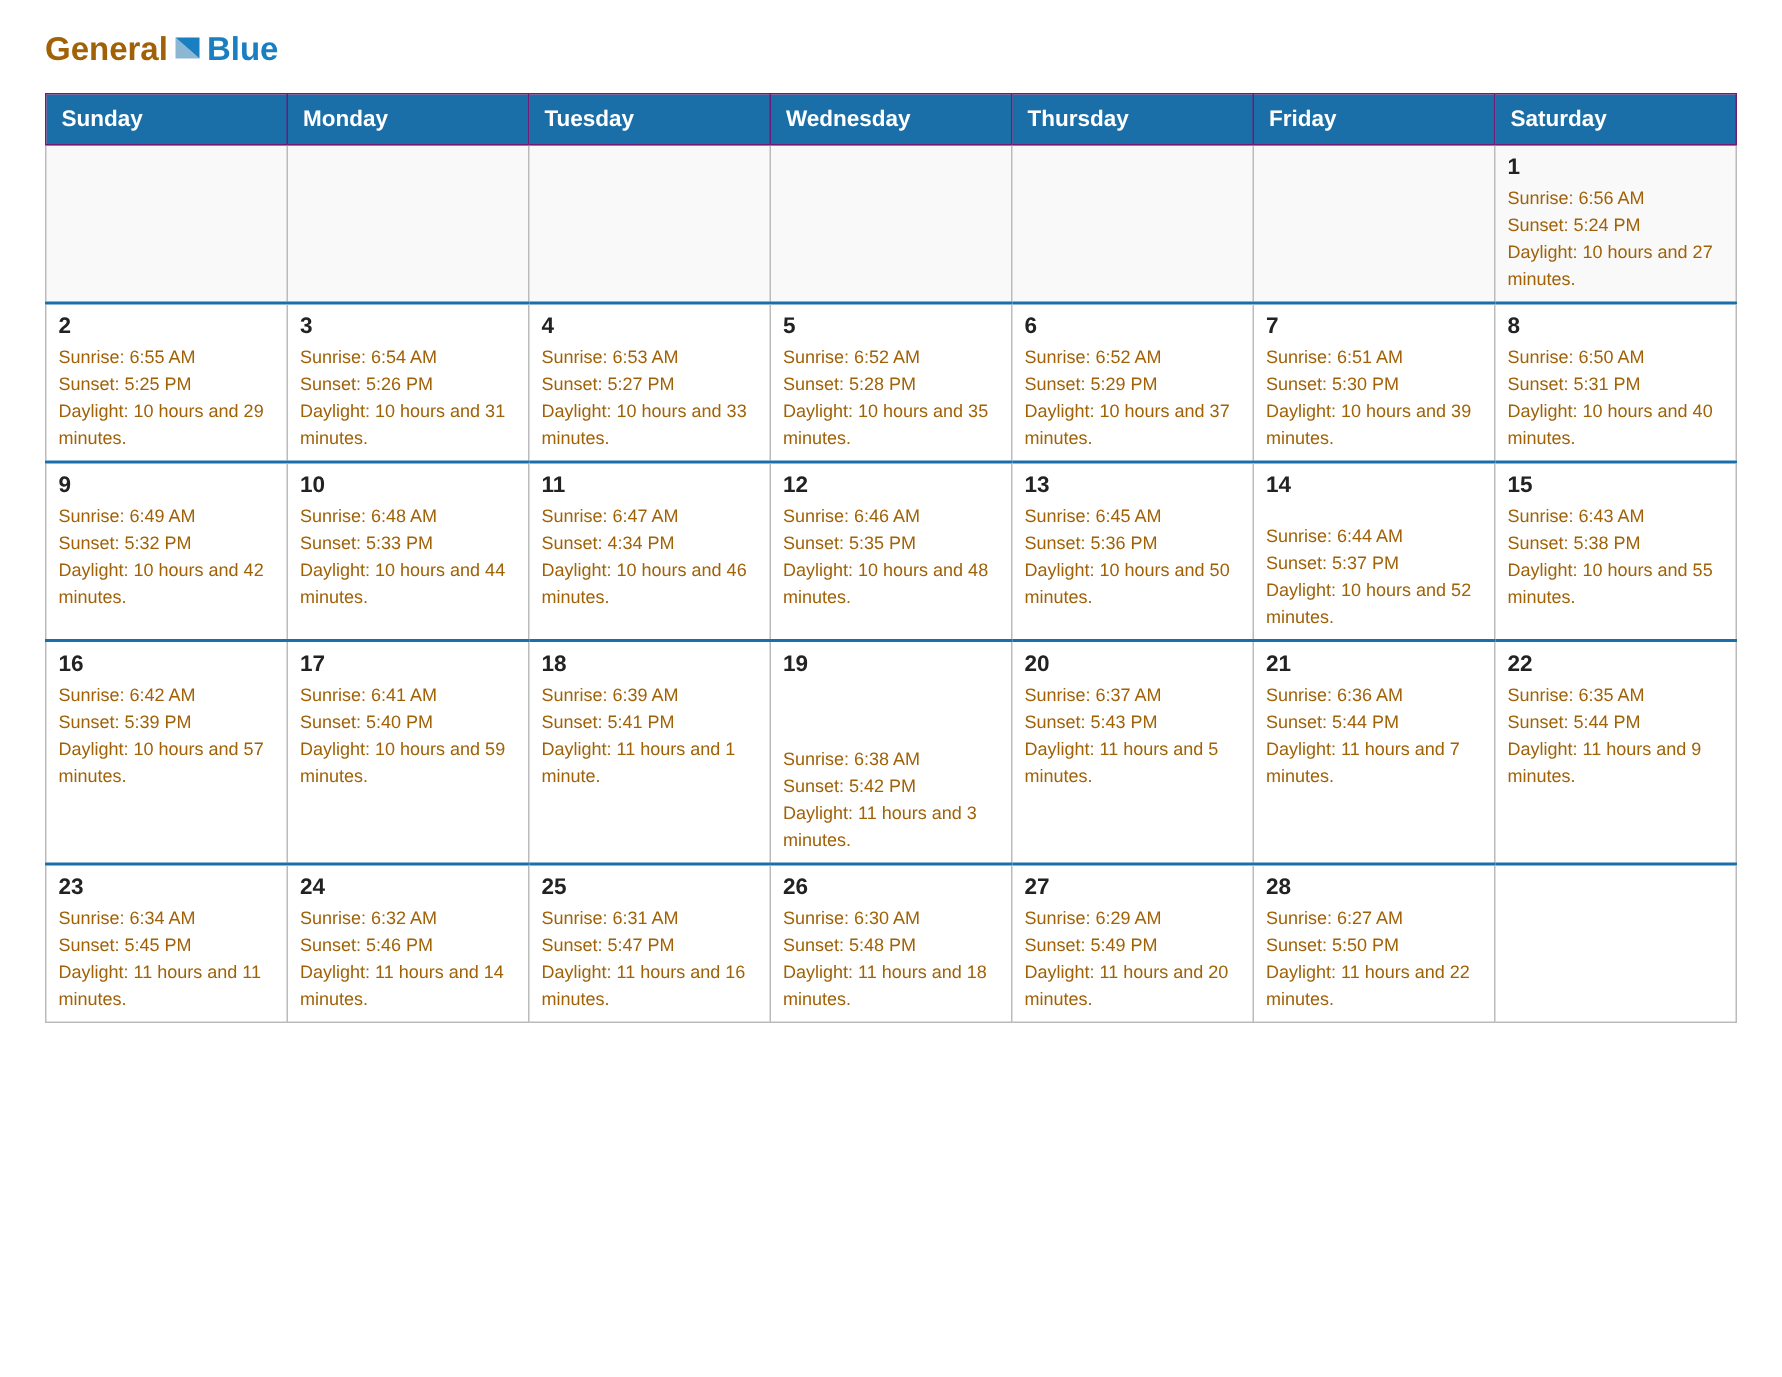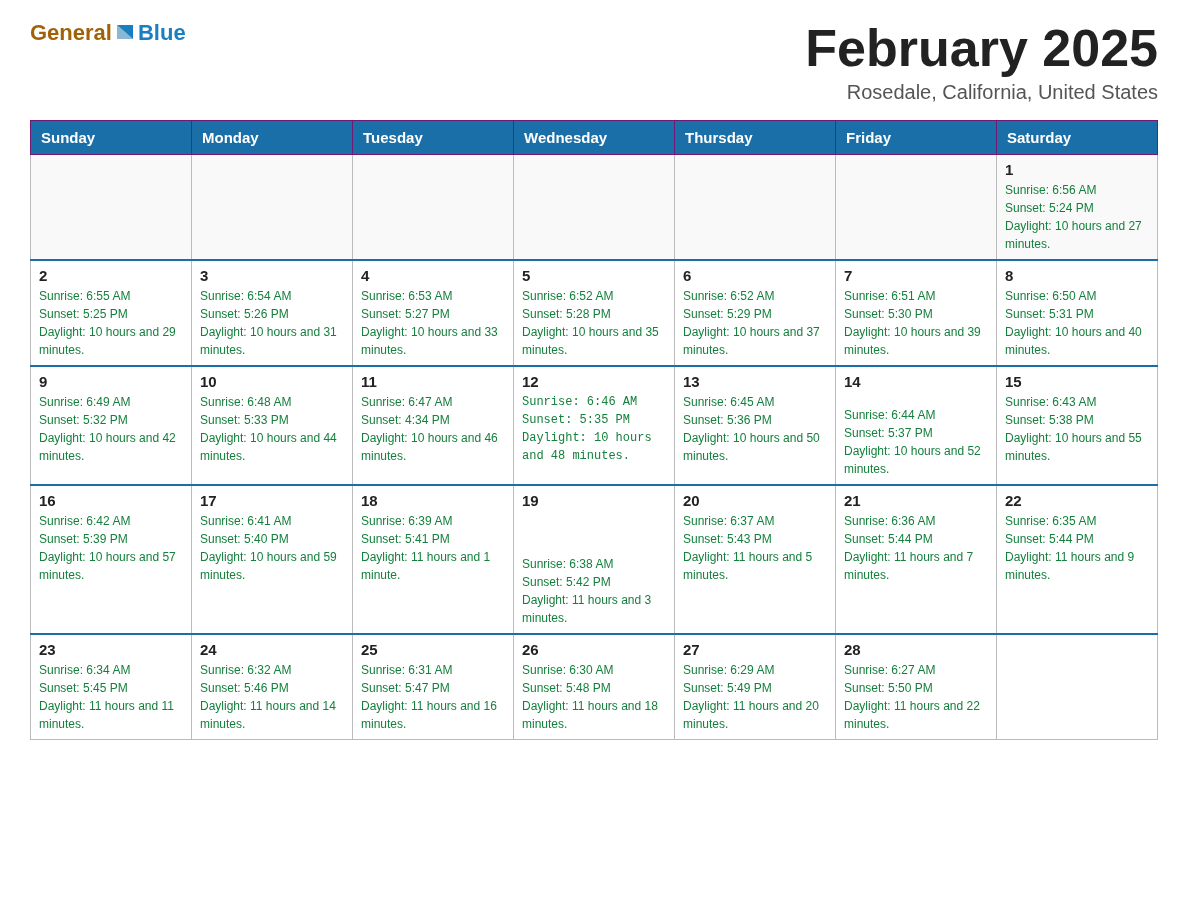--- a/index.html
+++ b/index.html
@@ -78,21 +78,21 @@
     }
     .day-number {
       font-size: 15px;
       font-weight: bold;
       color: #222;
       display: block;
       margin-bottom: 3px;
     }
     .day-info {
       font-size: 12px;
-      color: #15803d;
+      color: #a16207;
       line-height: 1.5;
     }
     .empty-cell {
       background: #f5f5f5;
     }
     .row-separator td {
       border-top: 2px solid #1a6fa8;
     }
   </style>
 </head>
@@ -103,24 +103,20 @@
     <div class="logo-text">
       <span class="logo-general">General</span>
 
       <svg class="logo-blue-icon" viewBox="0 0 24 24">
         <polygon points="4,4 20,4 20,18" fill="#1a7fc1"></polygon>
         <polygon points="4,4 4,18 20,18" fill="#1a6fa8" opacity="0.5"></polygon>
       </svg>
       <span class="logo-blue-text">Blue</span>
     </div>
   </div>
-  <div class="title-block">
-    <div class="page-title">February 2025</div>
-    <div class="subtitle">Rosedale, California, United States</div>
-  </div>
 </div>
 
 <table class="calendar">
   <thead>
     <tr>
     <th>Sunday</th>
         <th>Monday</th>
         <th>Tuesday</th>
         <th>Wednesday</th>
         <th>Thursday</th>
@@ -201,21 +197,21 @@
 Daylight: 10 hours and 44 minutes.</div>
         </td>
         <td>
           <span class="day-number">11</span>
           <div class="day-info" style="white-space: pre-line;">Sunrise: 6:47 AM
 Sunset: 4:34 PM
 Daylight: 10 hours and 46 minutes.</div>
         </td>
         <td>
           <span class="day-number">12</span>
-          <div class="day-info" style="white-space: pre-line; font-family: Liberation Mono, monospace;">Sunrise: 6:46 AM
+          <div class="day-info" style="white-space: pre-line;">Sunrise: 6:46 AM
 Sunset: 5:35 PM
 Daylight: 10 hours and 48 minutes.</div>
         </td>
         <td>
           <span class="day-number">13</span>
           <div class="day-info" style="white-space: pre-line;">Sunrise: 6:45 AM
 Sunset: 5:36 PM
 Daylight: 10 hours and 50 minutes.</div>
         </td>
         <td>

